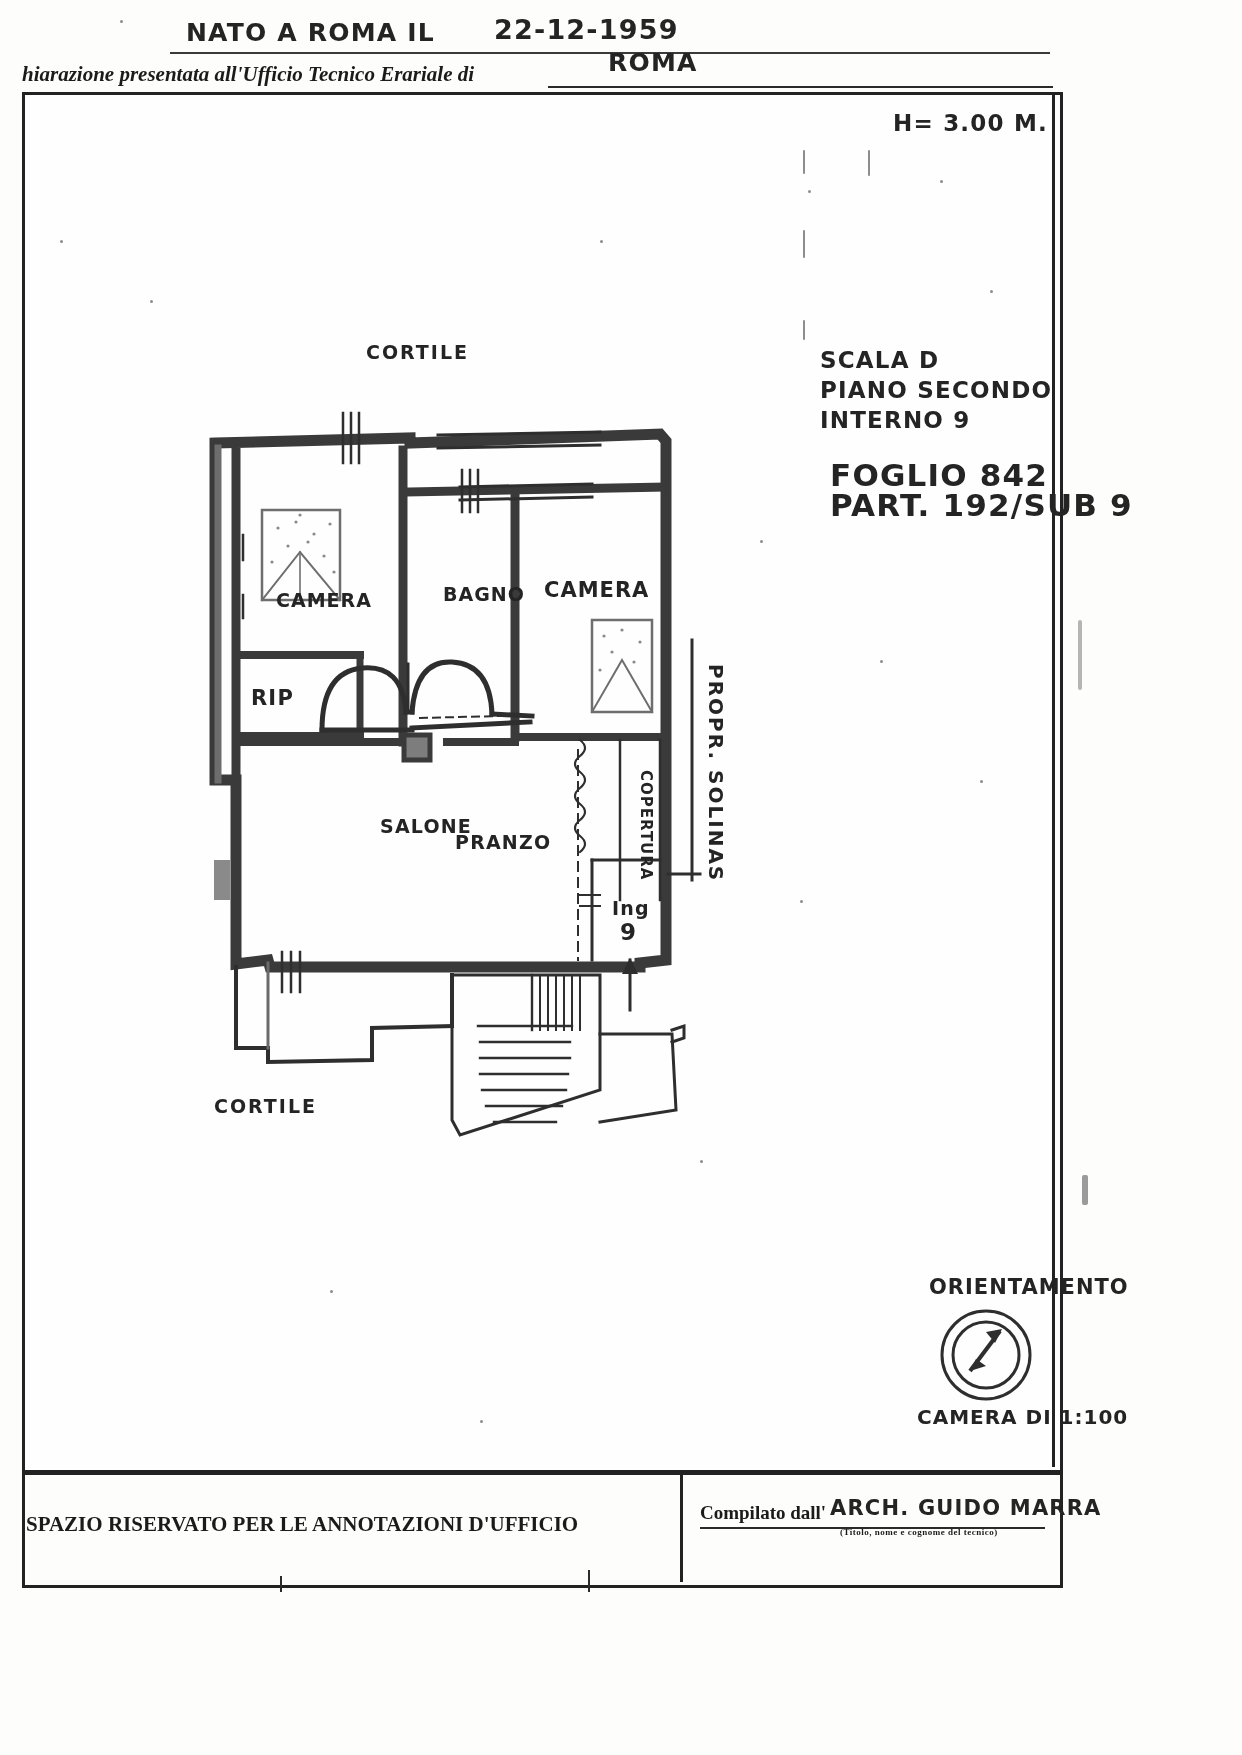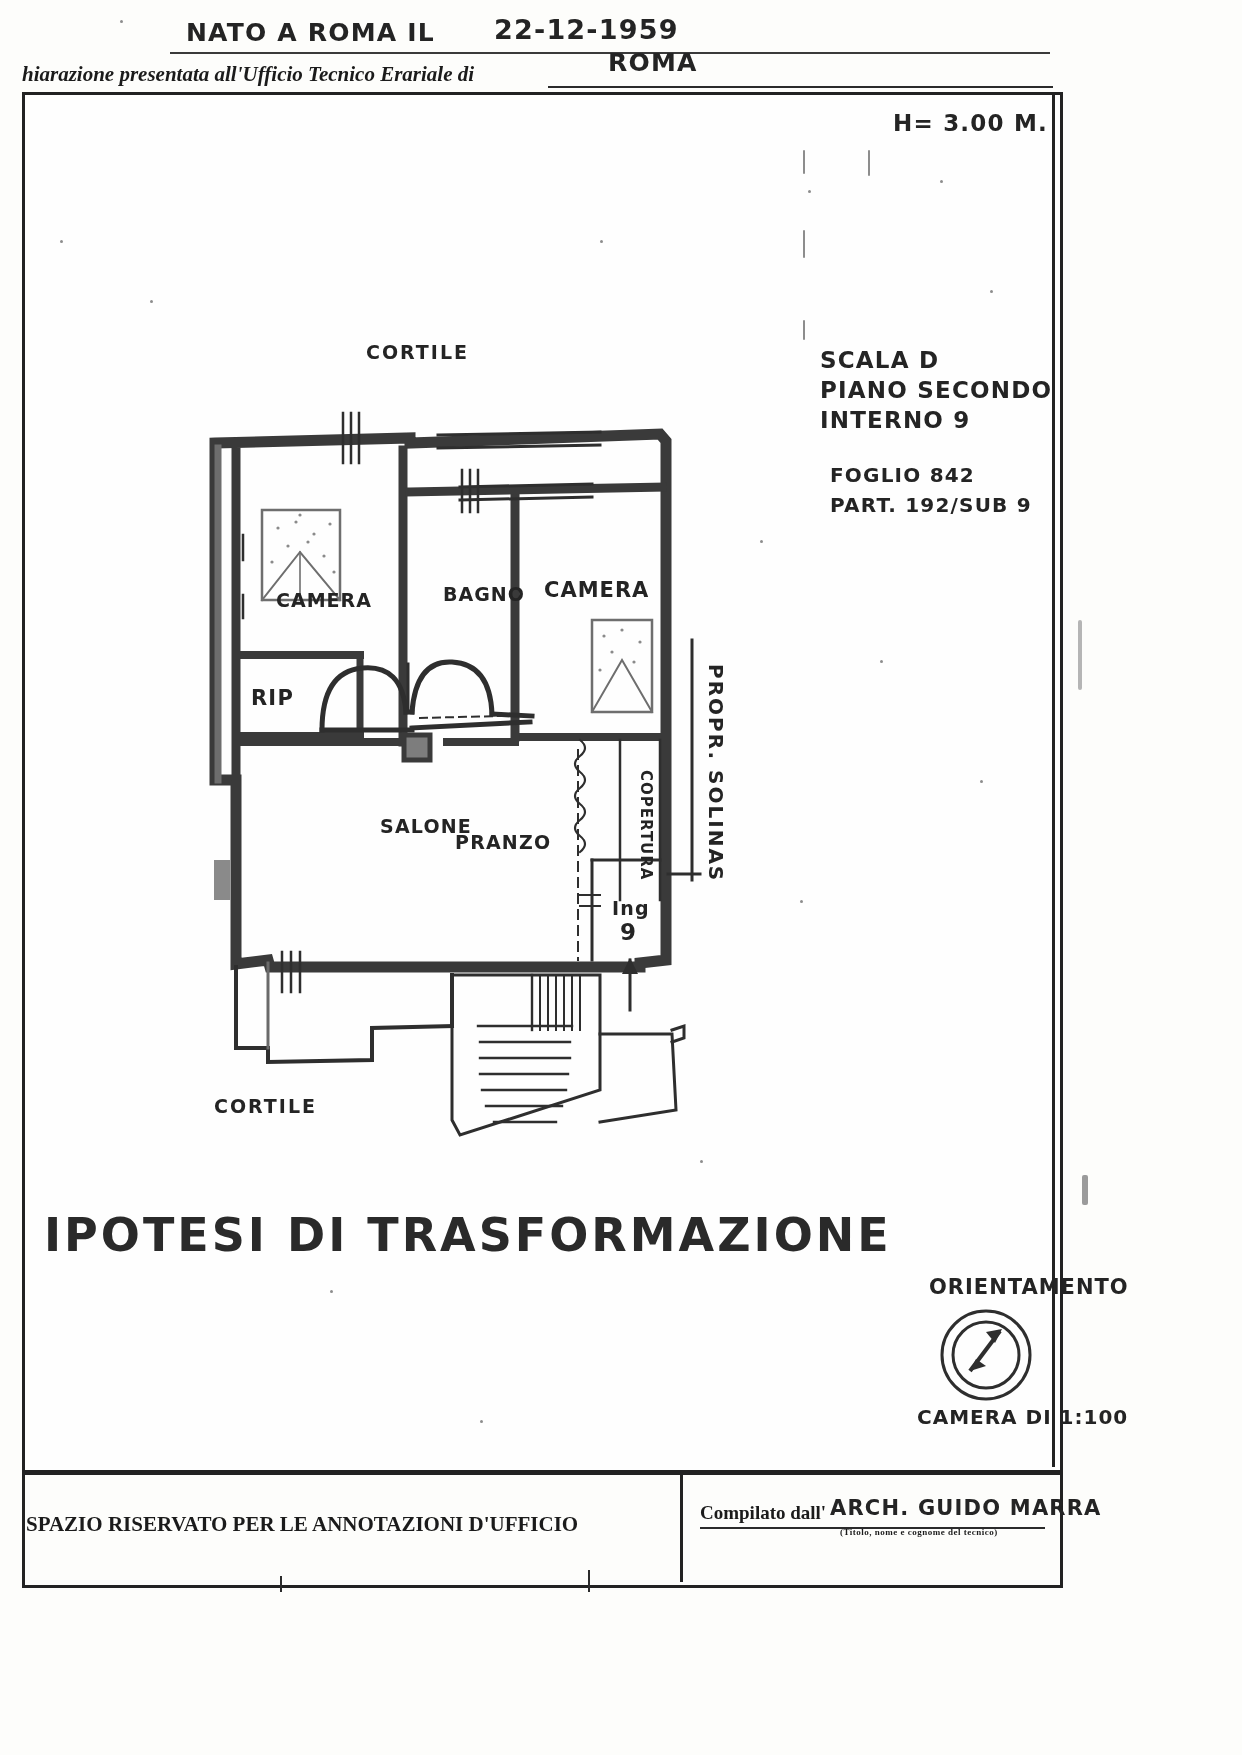--- a/index.html
+++ b/index.html
@@ -64,21 +64,21 @@
     border: 3px solid #222;
     background: #fefefe;
   }
   #frame-inner-right {
     left: 1052px; top: 92px; width: 3px; height: 1375px;
     background: #222;
   }
   
   #h-label { left: 893px; top: 110px; font-size: 23px; }
   #scala-block { left: 820px; top: 345px; font-size: 23px; line-height: 30px; }
-  #foglio-block { left: 830px; top: 460px; font-size: 20px; line-height: 30px; }
+  #foglio-block { left: 830px; top: 460px; font-size: 31px; line-height: 30px; }
   
   .lbl { font-size: 19px; }
   #lbl-cortile-top { left: 366px; top: 341px; letter-spacing: 2px; }
   #lbl-cortile-bottom { left: 214px; top: 1095px; letter-spacing: 2px; }
   #lbl-camera1 { left: 276px; top: 589px; letter-spacing: 1px; }
   #lbl-bagno { left: 443px; top: 583px; letter-spacing: 1px; }
   #lbl-camera2 { left: 544px; top: 578px; letter-spacing: 1px; font-size: 21px;}
   #lbl-rip { left: 251px; top: 686px; font-size: 21px; }
   #lbl-salone { left: 380px; top: 815px; font-size: 19px; }
   #lbl-pranzo { left: 455px; top: 831px; font-size: 19px; }
@@ -264,21 +264,20 @@
   <div class="abs hand lbl" id="lbl-bagno">BAGNO</div>
   <div class="abs hand lbl" id="lbl-camera2">CAMERA</div>
   <div class="abs hand lbl" id="lbl-rip">RIP</div>
   <div class="abs hand lbl" id="lbl-salone">SALONE</div>
   <div class="abs hand lbl" id="lbl-pranzo">PRANZO</div>
   <div class="abs hand lbl" id="lbl-ing">Ing</div>
   <div class="abs hand lbl" id="lbl-ing-num">9</div>
   <div class="abs hand" id="lbl-copertura">COPERTURA</div>
   <div class="abs hand" id="lbl-propr">PROPR. SOLINAS</div>
 
-  <div class="abs" id="big-title">IPOTESI DI TRASFORMAZIONE</div>
 
   <div class="abs hand" id="orient-label">ORIENTAMENTO</div>
   <svg id="compass" class="abs" viewBox="0 0 112 100" aria-hidden="true">
     <circle cx="56" cy="50" r="44" stroke="#2e2e2e" stroke-width="3" fill="none"></circle>
     <circle cx="56" cy="50" r="33" stroke="#2e2e2e" stroke-width="3" fill="none"></circle>
     <path d="M70,26 L40,66" stroke="#2e2e2e" stroke-width="4"></path>
     <path d="M72,24 l-16,3 l9,11 Z" fill="#2e2e2e" stroke="none"></path>
     <path d="M40,66 l6,-12 l10,7 Z" fill="#2e2e2e" stroke="none"></path>
   </svg>
   <div class="abs hand" id="scala-bottom">CAMERA DI 1:100</div>

